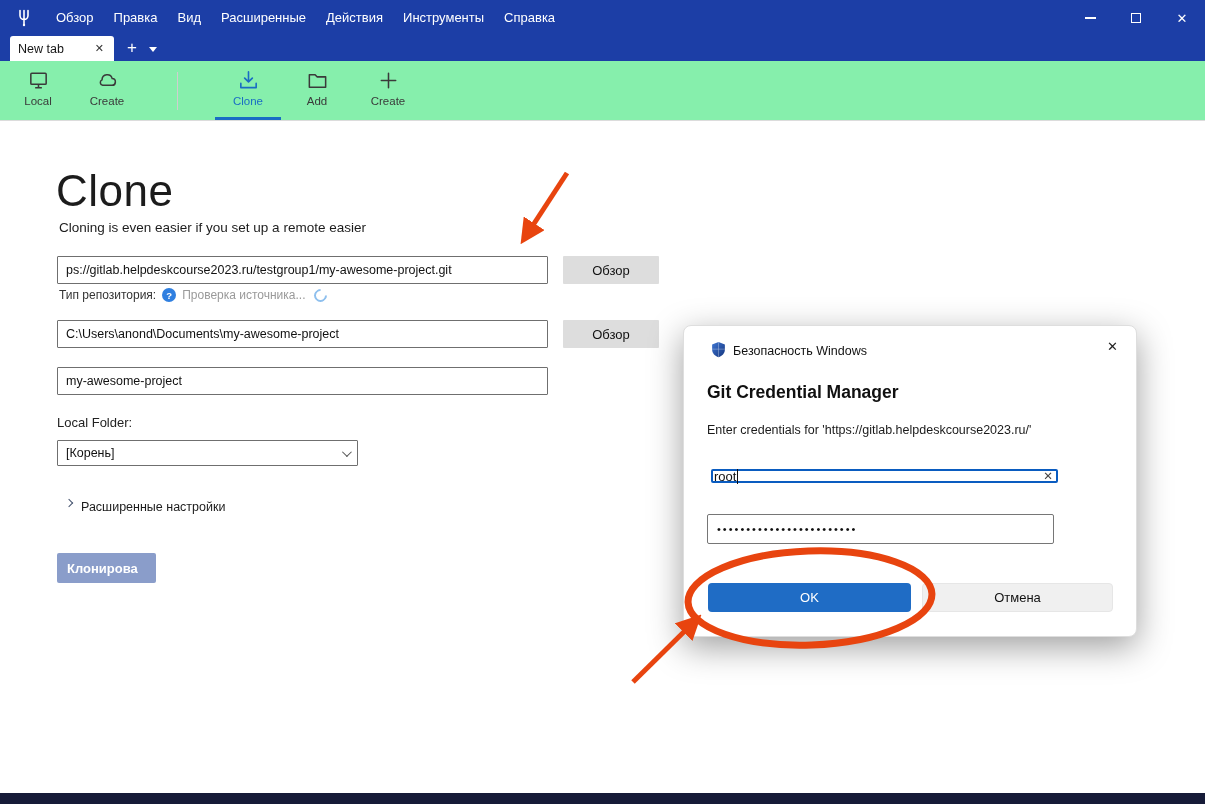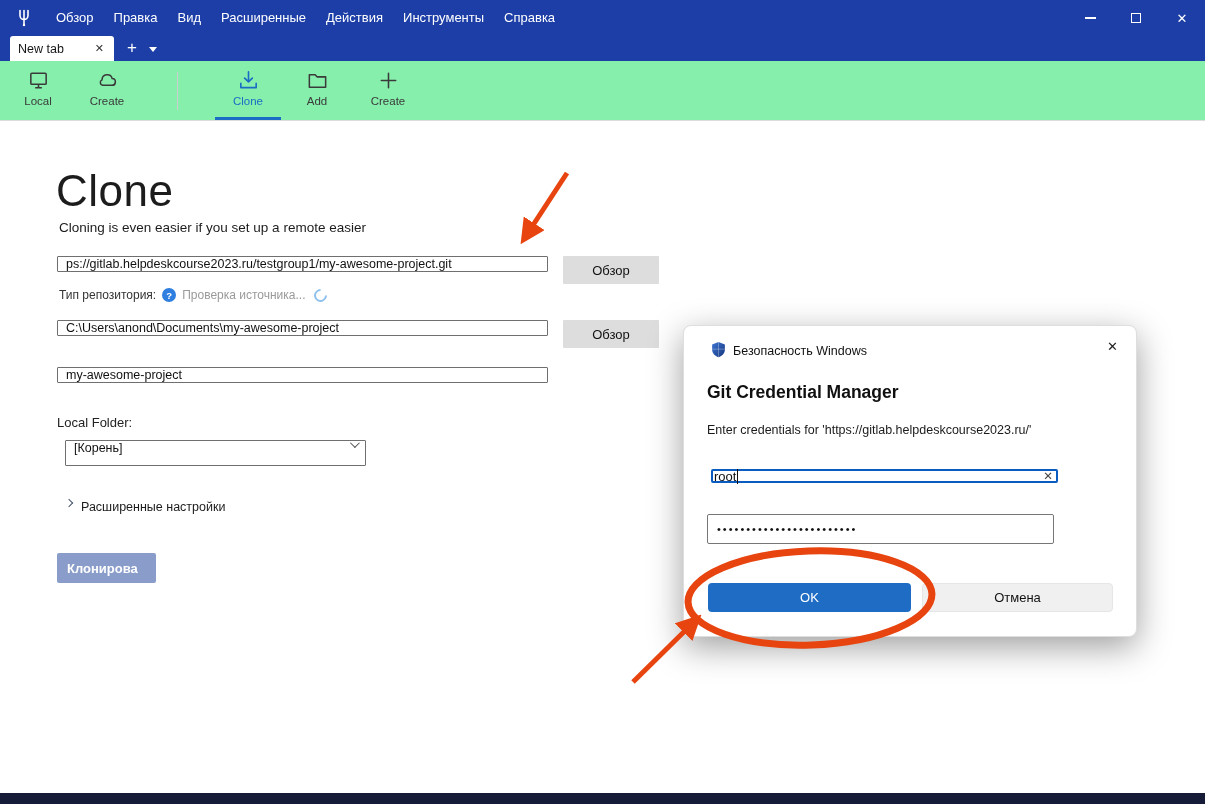--- a/index.html
+++ b/index.html
@@ -35,29 +35,29 @@
   .tool-item { position:absolute; top:8px; display:flex; flex-direction:column; align-items:center; color:#3a3a3a; }
   .tool-item svg { width:23px; height:23px; }
   .tool-label { font-size:11.5px; margin-top:3px; }
   .tool-item.active { color:#1a6cc4; }
   .tool-sep { position:absolute; left:177px; top:11px; width:1px; height:38px; background:#cfcfcf; }
   .tool-underline { position:absolute; left:215px; bottom:0; width:66px; height:3px; background:#1a6cc4; }
 
   
   .page-title { position:absolute; left:56px; top:166px; font-size:44px; font-weight:300; color:#1c1c1c; letter-spacing:0.5px; }
   .page-subtitle { position:absolute; left:59px; top:220px; font-size:13.5px; color:#1c1c1c; }
-  .text-input { position:absolute; height:16px; border:1px solid #6f6f6f; background:#fff; font-family:"Liberation Sans",sans-serif; font-size:12.5px; color:#111; padding:0 8px; border-radius:1px; }
+  .text-input { position:absolute; height:28px; border:1px solid #6f6f6f; background:#fff; font-family:"Liberation Sans",sans-serif; font-size:12.5px; color:#111; padding:0 8px; border-radius:1px; }
   .browse-btn { position:absolute; width:96px; height:28px; background:#dddddd; border:none; font-family:"Liberation Sans",sans-serif; font-size:13px; color:#111; border-radius:1px; }
   .type-row { position:absolute; left:59px; top:288px; display:flex; align-items:center; gap:6px; }
   .type-label { font-size:12px; color:#333; }
   .help-icon { width:14px; height:14px; border-radius:50%; background:#2f7fe0; color:#fff; font-size:9.5px; font-weight:bold; display:flex; align-items:center; justify-content:center; }
   .checking-text { font-size:12px; color:#9a9a9a; }
   .spinner { width:13px; height:13px; border-radius:50%; border:2px solid #8fc0ee; border-right-color:transparent; transform:rotate(-45deg); display:inline-block; margin-left:2px; }
   .field-label { position:absolute; left:57px; top:415px; font-size:13px; color:#222; }
-  .dropdown { position:absolute; left:65px; top:440px; width:301px; height:26px; border:1px solid #6f6f6f; border-radius:1px; display:flex; padding:0 8px; font-size:12.5px; color:#111; background:#fff; }
+  .dropdown { position:absolute; left:57px; top:440px; width:301px; height:26px; border:1px solid #6f6f6f; border-radius:1px; display:flex; align-items:center; padding:0 8px; font-size:12.5px; color:#111; background:#fff; }
   .dropdown .chev { margin-left:auto; width:7px; height:7px; border-right:1.5px solid #555; border-bottom:1.5px solid #555; transform:rotate(45deg) translateY(-2px); }
   .advanced-row { position:absolute; left:66px; top:500px; display:flex; align-items:flex-start; gap:9px; }
   .chev-right { width:6px; height:6px; border-right:1.6px solid #44536e; border-bottom:1.6px solid #44536e; transform:rotate(-45deg); }
   .advanced-label { font-size:12.5px; color:#1c1c1c; }
   .clone-btn { position:absolute; left:57px; top:553px; width:99px; height:30px; background:#8a9dca; color:#fff; border:none; font-family:"Liberation Sans",sans-serif; font-size:13px; font-weight:bold; border-radius:2px; text-align:left; padding-left:10px; white-space:nowrap; overflow:hidden; }
 
   
   .dialog { position:absolute; left:683px; top:325px; width:454px; height:312px; background:#fff; border:1px solid #dedede; border-radius:8px; box-shadow:0 10px 34px rgba(0,0,0,0.38); z-index:50; }
   .dlg-shield { position:absolute; left:26px; top:15px; width:17px; height:17px; }
   .dlg-header-text { position:absolute; left:49px; top:18px; font-size:12.5px; color:#111; }

